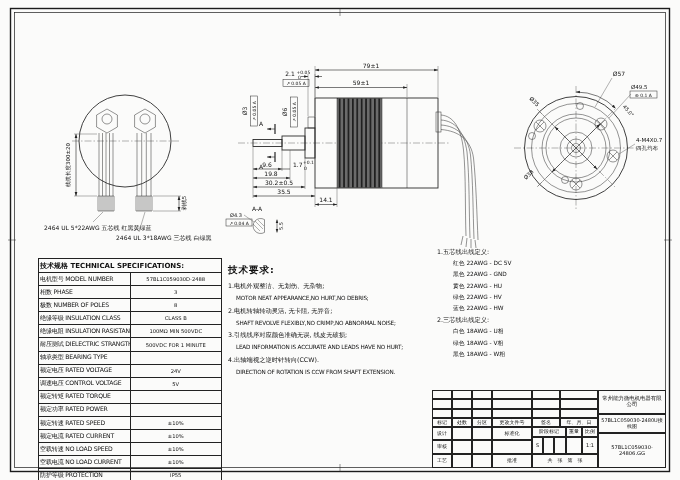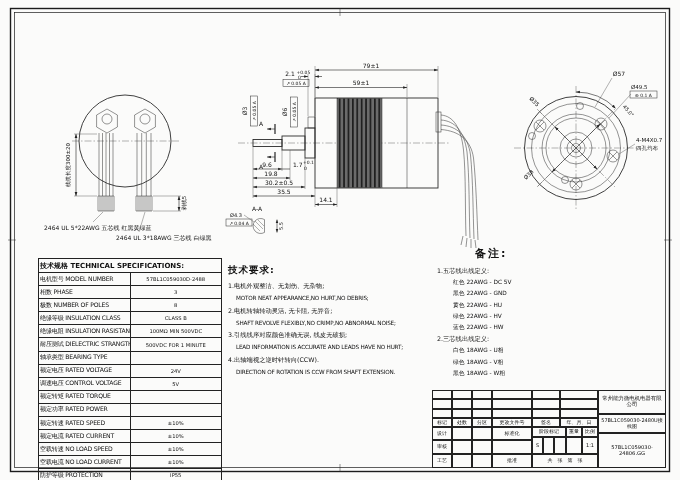--- a/index.html
+++ b/index.html
@@ -361,21 +361,20 @@
   <div class="en">MOTOR NEAT APPEARANCE,NO HURT,NO DEBRIS;</div>
   <div class="cn">2.电机转轴转动灵活, 无卡阻, 无异音;</div>
   <div class="en">SHAFT REVOLVE FLEXIBLY,NO CRIMP,NO ABNORMAL NOISE;</div>
   <div class="cn">3.引线线序对应颜色准确无误, 线皮无破损;</div>
   <div class="en">LEAD INFORMATION IS ACCURATE AND LEADS HAVE NO HURT;</div>
   <div class="cn">4.出轴端视之逆时针转向(CCW).</div>
   <div class="en">DIRECTION OF ROTATION IS CCW FROM SHAFT EXTENSION.</div>
 </div>
 
 <div class="abs remarks">
-  <div class="tit">备注:</div>
   <div class="g">1.五芯线出线定义:</div>
   <div class="ln">红色 22AWG - DC 5V</div>
   <div class="ln">黑色 22AWG - GND</div>
   <div class="ln">黄色 22AWG - HU</div>
   <div class="ln">绿色 22AWG - HV</div>
   <div class="ln">蓝色 22AWG - HW</div>
   <div class="g">2.三芯线出线定义:</div>
   <div class="ln">白色 18AWG - U相</div>
   <div class="ln">绿色 18AWG - V相</div>
   <div class="ln">黑色 18AWG - W相</div>

